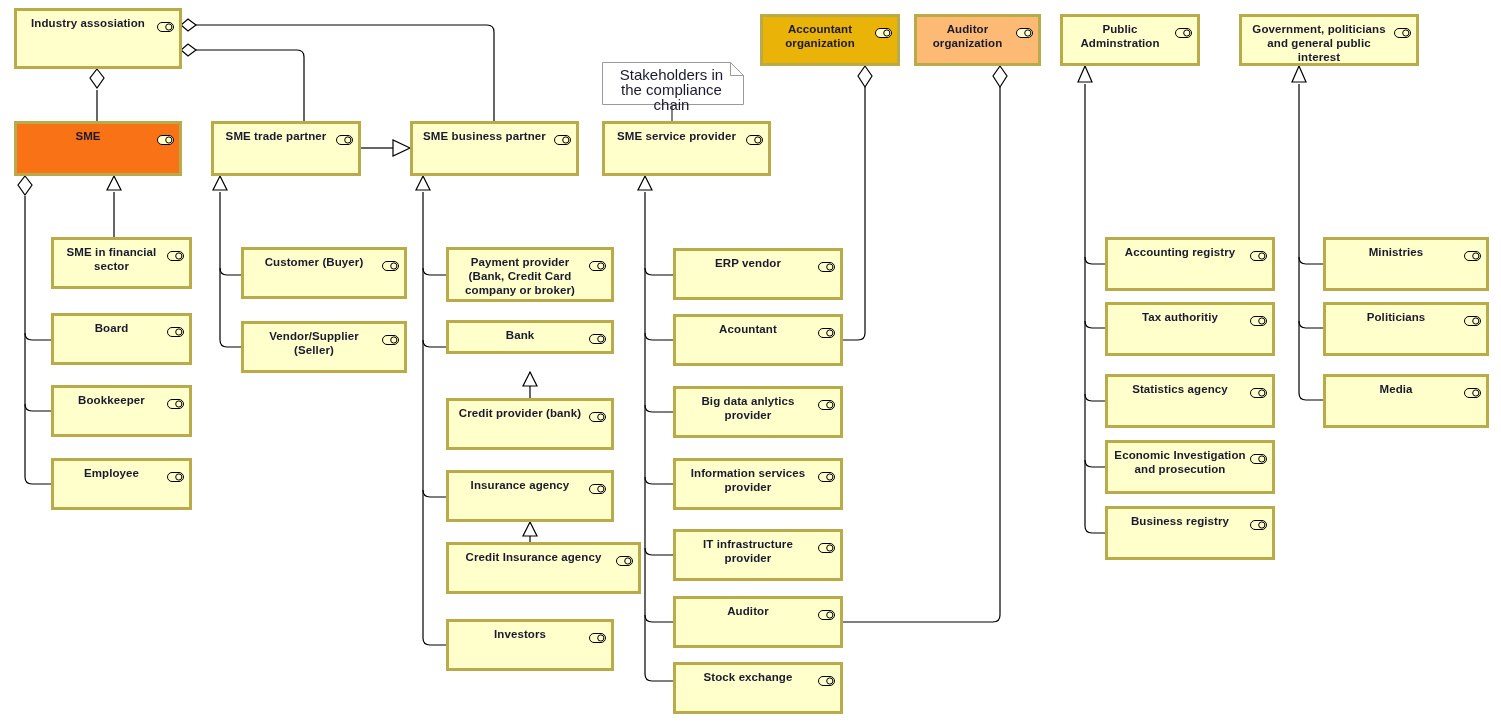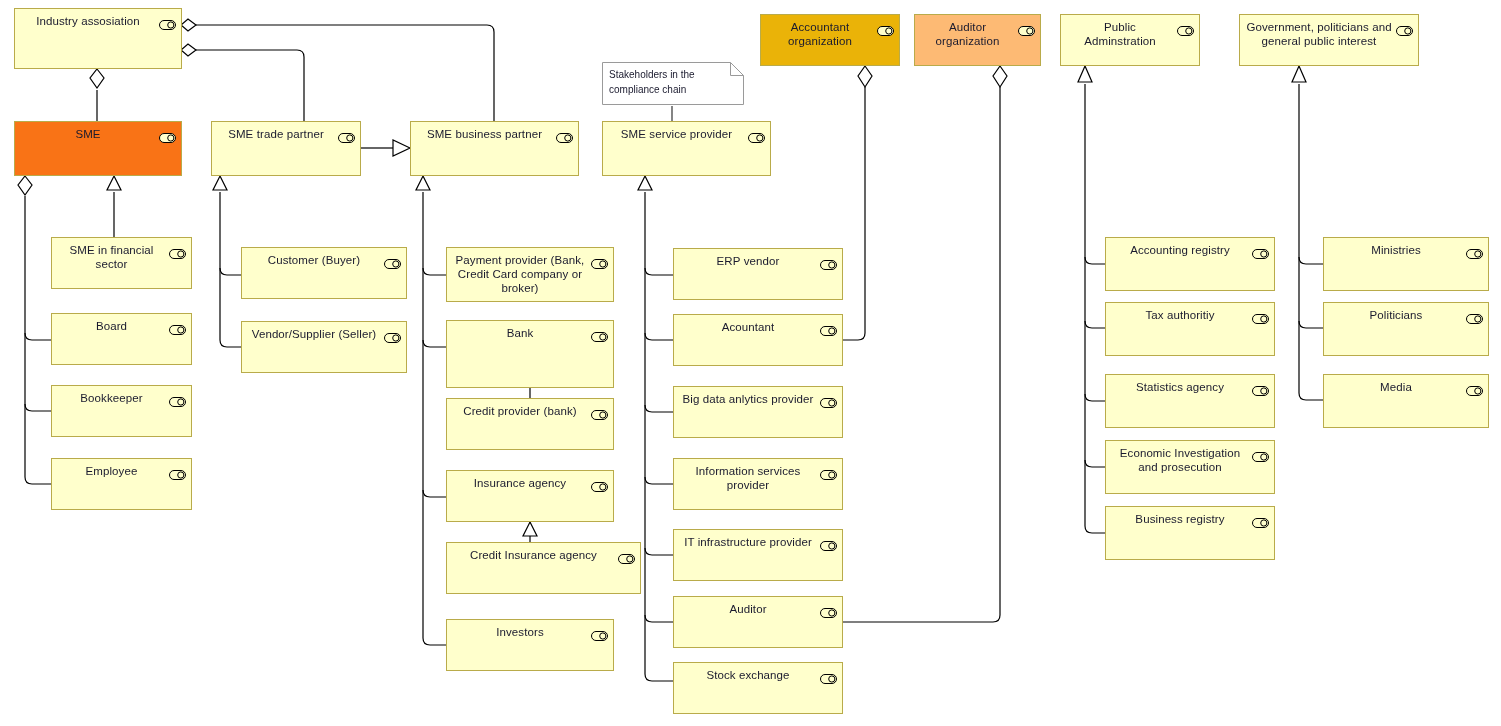--- a/index.html
+++ b/index.html
@@ -1,25 +1,25 @@
 <!DOCTYPE html>
 <html><head>
 <meta charset="utf-8">
 <style>
   html,body{margin:0;padding:0;background:#ffffff;}
   #canvas{position:relative;width:1501px;height:726px;background:#ffffff;
           font-family:"Liberation Sans",sans-serif;overflow:hidden;}
   svg.layer{position:absolute;left:0;top:0;width:1501px;height:726px;}
-  .node{position:absolute;box-sizing:border-box;background:#ffffcc;border:1px solid #14b8a6;}
+  .node{position:absolute;box-sizing:border-box;background:#ffffcc;border:3px solid #14b8a6;font-weight:bold;}
   .node .lbl{position:absolute;left:6px;right:26px;top:5px;text-align:center;
              font-size:11.5px;color:#1a1a2e;line-height:14px;letter-spacing:.1px;}
   .node .roleicon{position:absolute;right:5px;top:7px;width:17px;height:10px;}
   .note{position:absolute;box-sizing:border-box;background:#ffffff;}
-  .note .ntxt{position:absolute;left:7px;right:10px;top:5px;font-size:10px;
-              color:#1a1a2e;line-height:15px;text-align:left;}
+  .note .ntxt{position:absolute;left:7px;right:10px;top:5px;font-size:15px;
+              color:#1a1a2e;line-height:15px;text-align:center;}
 </style>
 </head>
 <body>
 
 <div id="canvas">
 
   <svg class="layer" viewBox="0 0 1501 726">
     <g fill="none" stroke="#000000" stroke-width="1.2" stroke-linejoin="round" stroke-linecap="butt">
 
       <path d="M196,25 L487,25 Q494,25 494,32 L494,121"></path>
@@ -200,21 +200,21 @@
             <circle cx="11.8" cy="5" r="3.1" fill="none" stroke="#000" stroke-width="1"></circle>
           </svg></span>
       </div>
       <div class="node" style="left: 446px; top: 247px; width: 168px; height: 55px; background: rgb(255, 255, 204); border-color: rgb(185, 171, 74); padding-left: 8px;">
         <div class="lbl" style="color: rgb(26, 26, 46);">Payment provider (Bank, Credit Card company or broker)</div>
         <span class="roleicon"><svg viewBox="0 0 17 10" width="17" height="10">
             <rect x="0.5" y="0.5" width="16" height="9" rx="4.5" ry="4.5" fill="#ffffcc" stroke="#000" stroke-width="1"></rect>
             <circle cx="11.8" cy="5" r="3.1" fill="none" stroke="#000" stroke-width="1"></circle>
           </svg></span>
       </div>
-      <div class="node" style="left: 446px; top: 320px; width: 168px; height: 68px; background: rgb(255, 255, 204); border-color: rgb(185, 171, 74);">
+      <div class="node" style="left: 446px; top: 320px; width: 168px; height: 34px; background: rgb(255, 255, 204); border-color: rgb(185, 171, 74);">
         <div class="lbl" style="color: rgb(26, 26, 46);">Bank</div>
         <span class="roleicon"><svg viewBox="0 0 17 10" width="17" height="10">
             <rect x="0.5" y="0.5" width="16" height="9" rx="4.5" ry="4.5" fill="#ffffcc" stroke="#000" stroke-width="1"></rect>
             <circle cx="11.8" cy="5" r="3.1" fill="none" stroke="#000" stroke-width="1"></circle>
           </svg></span>
       </div>
       <div class="node" style="left: 446px; top: 398px; width: 168px; height: 52px; background: rgb(255, 255, 204); border-color: rgb(185, 171, 74);">
         <div class="lbl" style="color: rgb(26, 26, 46);">Credit provider (bank)</div>
         <span class="roleicon"><svg viewBox="0 0 17 10" width="17" height="10">
             <rect x="0.5" y="0.5" width="16" height="9" rx="4.5" ry="4.5" fill="#ffffcc" stroke="#000" stroke-width="1"></rect>

